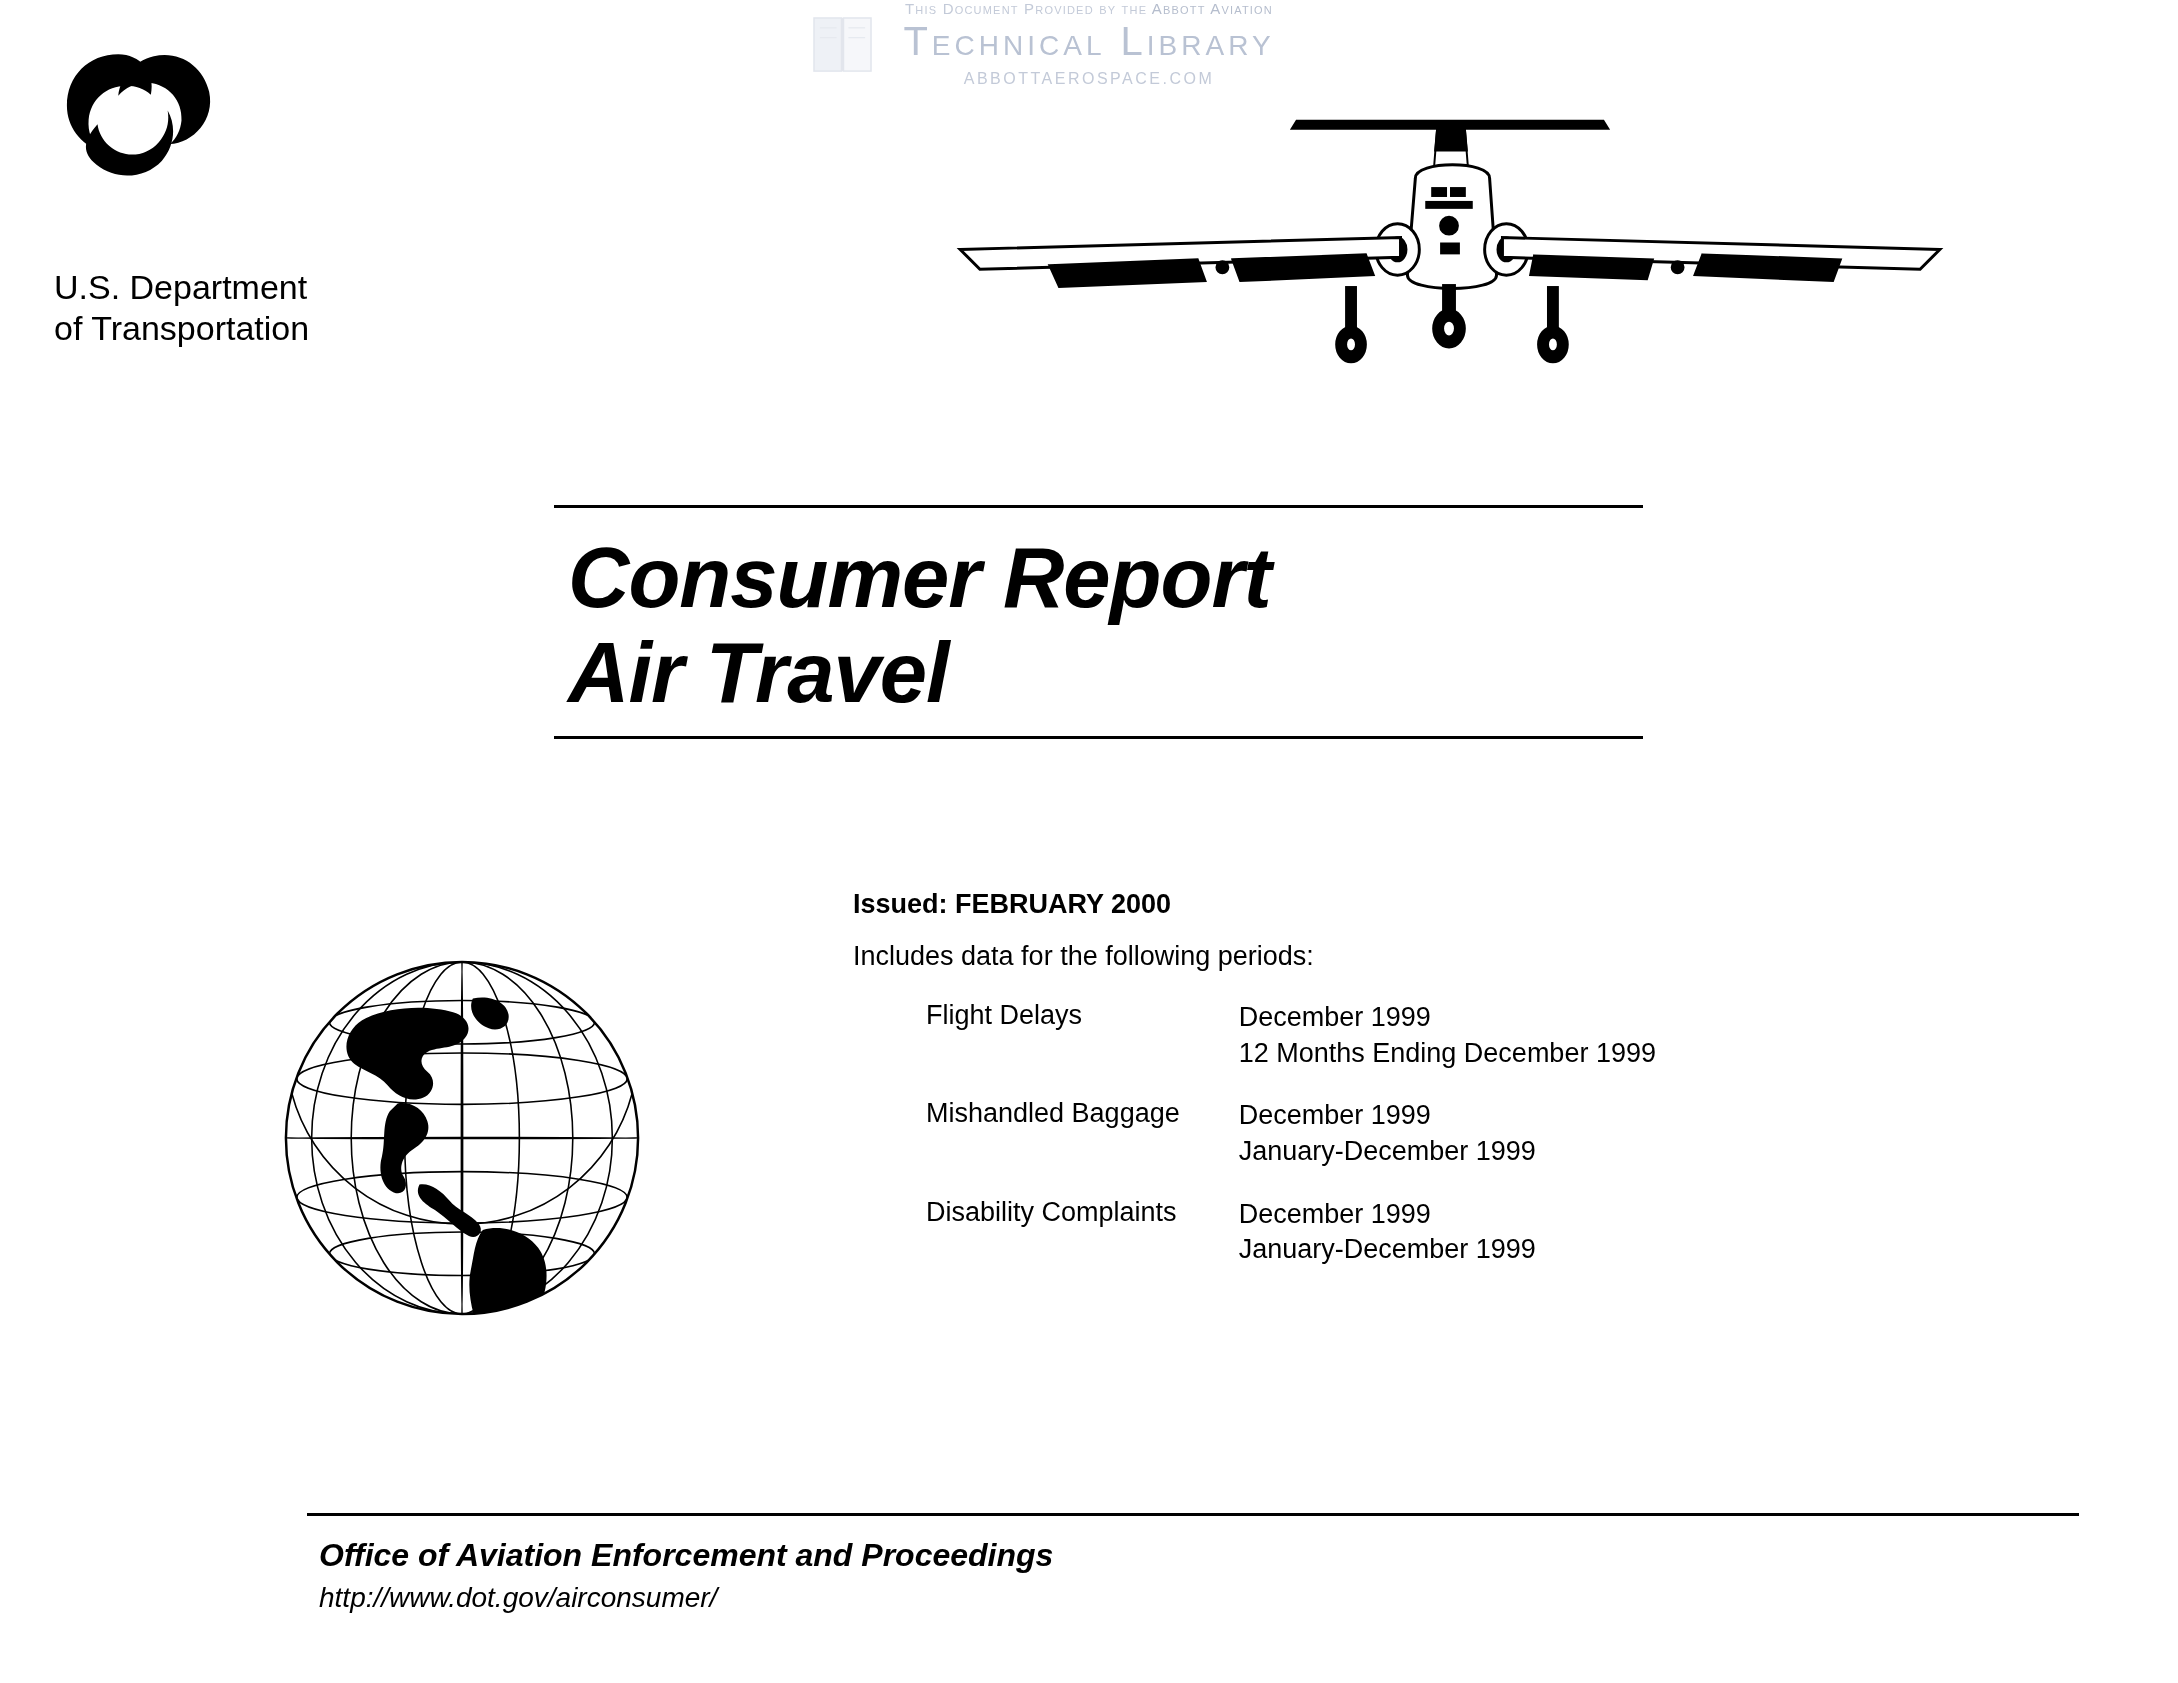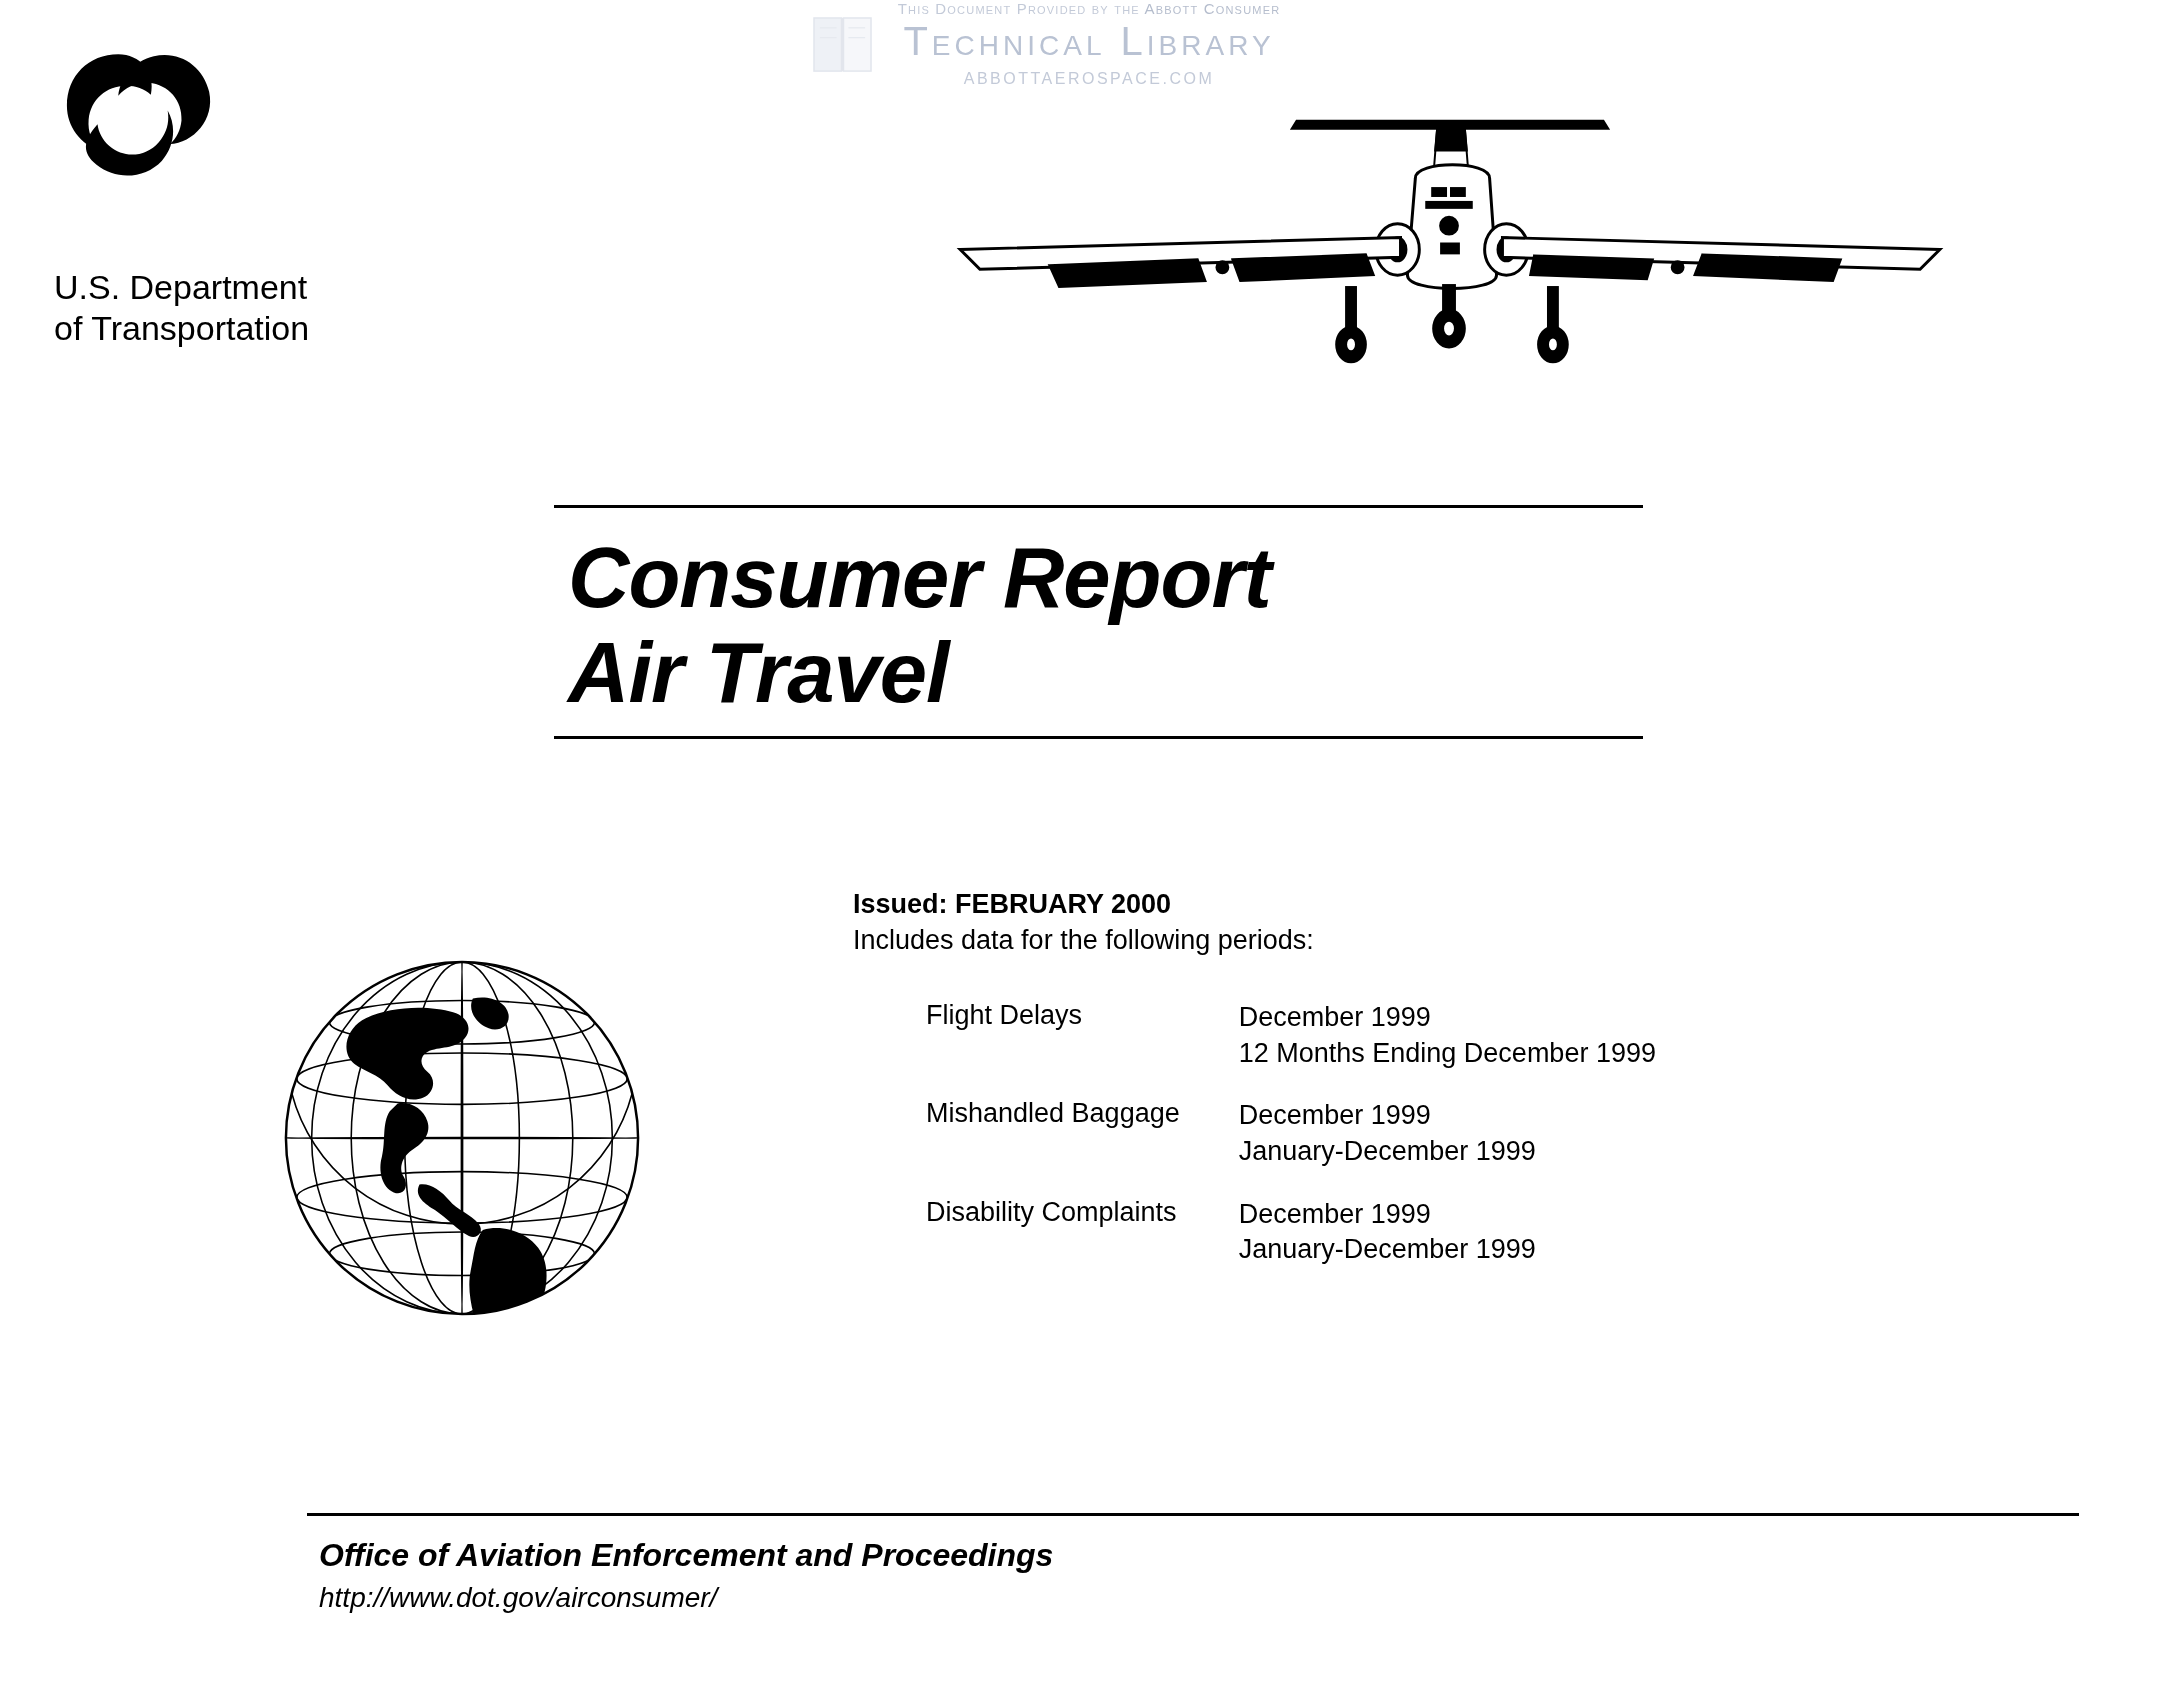--- a/index.html
+++ b/index.html
@@ -111,21 +111,21 @@
 
   
   .issued {
     position: absolute;
     left: 853px;
     top: 889px;
     font-size: 27px;
   }
   .issued-line {
     font-weight: bold;
-    margin-bottom: 5px;
+    margin-bottom: 21px;
   }
   .issued-sub {
     font-weight: normal;
   }
 
   
   .periods {
     position: absolute;
     left: 926px;
     top: 1000px;
@@ -189,21 +189,21 @@
     <rect x="2" y="4" width="28" height="54" fill="#dfe4ee" stroke="#c6cddb" stroke-width="1.5"></rect>
     <rect x="32" y="4" width="28" height="54" fill="#eef1f7" stroke="#c6cddb" stroke-width="1.5"></rect>
     <line x1="31" y1="4" x2="31" y2="58" stroke="#c6cddb" stroke-width="1.5"></line>
     <line x1="8" y1="14" x2="25" y2="14" stroke="#cdd4e0" stroke-width="1.2"></line>
     <line x1="8" y1="24" x2="25" y2="24" stroke="#cdd4e0" stroke-width="1.2"></line>
     <line x1="37" y1="14" x2="54" y2="14" stroke="#cdd4e0" stroke-width="1.2"></line>
     <line x1="37" y1="24" x2="54" y2="24" stroke="#cdd4e0" stroke-width="1.2"></line>
   </svg>
   <div class="wm-line1">
     <span>This Document Provided by the</span>
-    <span class="wm-strong">Abbott Consumer</span>
+    <span class="wm-strong">Abbott Aviation</span>
   </div>
   <div class="wm-line2">Technical Library</div>
   <div class="wm-line3">ABBOTTAEROSPACE.COM</div>
 </div>
 
 <svg class="dot-logo" viewBox="0 0 165 130">
   <g fill="#000">
     <path d="M60 6 C30 6 8 28 8 58 C8 80 22 97 41 104 C33 95 29 84 30 72 C32 52 48 38 68 38 C78 38 86 41 93 47 C98 24 82 6 60 6 Z"></path>
     <path d="M152 44 C146 18 122 2 96 8 C76 13 62 29 60 48 C68 39 79 34 91 35 C111 37 125 53 124 73 C123 83 119 91 112 97 C136 96 158 72 152 44 Z"></path>
     <path d="M38 118 C58 134 87 132 104 114 C117 99 119 79 110 63 C112 75 109 86 101 95 C88 110 66 112 51 99 C44 93 40 85 39 77 C24 94 23 106 38 118 Z"></path>

